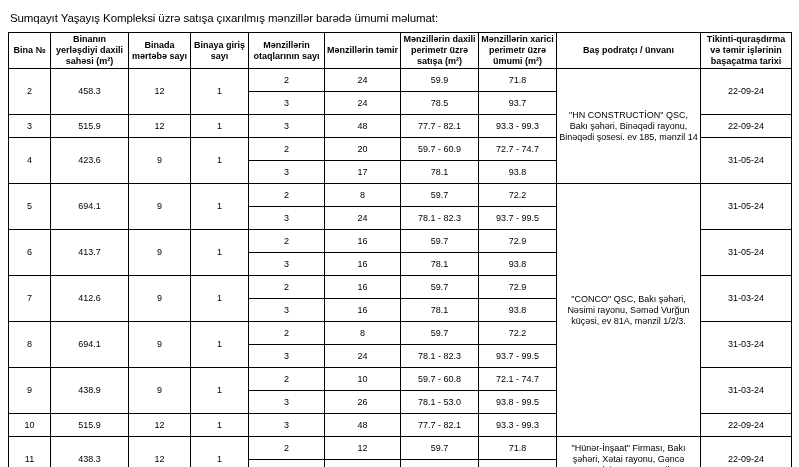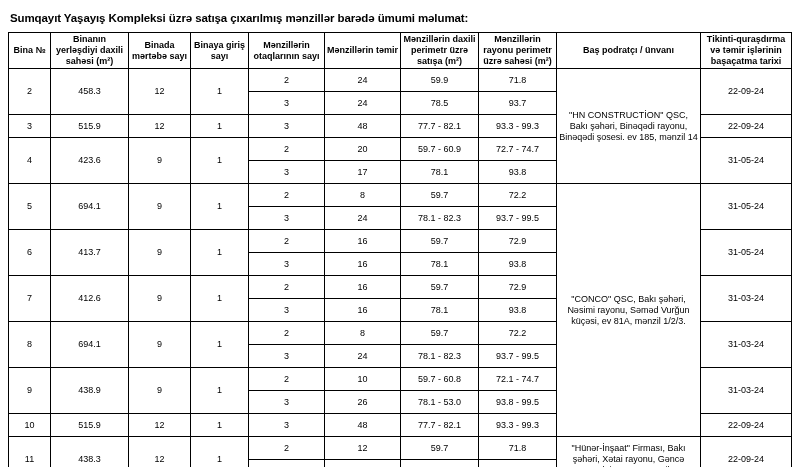--- a/index.html
+++ b/index.html
@@ -16,21 +16,21 @@
   }
   .page {
     width: 799px;
     height: 467px;
     position: relative;
     box-sizing: border-box;
     padding: 8px 8px 0 8px;
   }
   .doc-title {
     font-size: 11.5px;
-    font-weight: bold;
+    font-weight: normal;
     line-height: 14px;
     margin: 3px 0 7px 2px;
     letter-spacing: -0.1px;
   }
   table.main {
     border-collapse: collapse;
     width: 783px;
     table-layout: fixed;
     font-size: 9px;
   }
@@ -89,21 +89,21 @@
     </colgroup>
     <thead>
       <tr>
         <th>Bina №</th>
         <th>Binanın yerləşdiyi daxili sahəsi (m²)</th>
         <th>Binada mərtəbə sayı</th>
         <th>Binaya giriş sayı</th>
         <th>Mənzillərin otaqlarının sayı</th>
         <th>Mənzillərin təmir</th>
         <th>Mənzillərin daxili perimetr üzrə satışa (m²)</th>
-        <th>Mənzillərin rayonu perimetr üzrə sahəsi (m²)</th>
+        <th>Mənzillərin xarici perimetr üzrə ümumi (m²)</th>
         <th>Baş podratçı / ünvanı</th>
         <th>Tikinti-quraşdırma və təmir işlərinin başaçatma tarixi</th>
       </tr>
     </thead>
     <tbody id="table-body">
         <tr>
           <td rowspan="2">2</td>
           <td rowspan="2">458.3</td>
           <td rowspan="2">12</td>
           <td rowspan="2">1</td>

